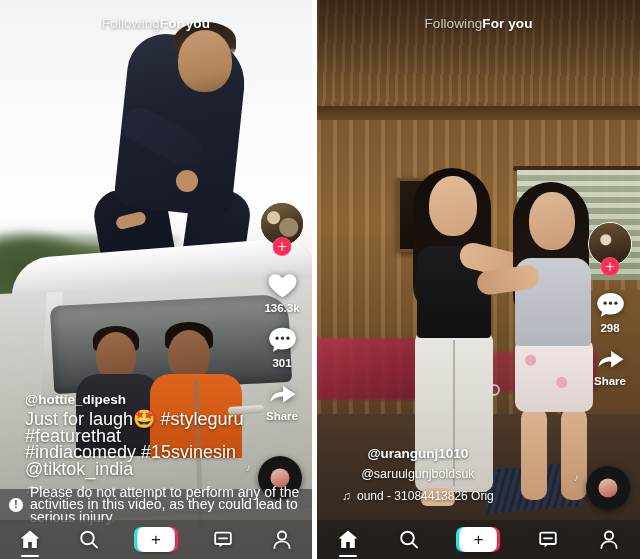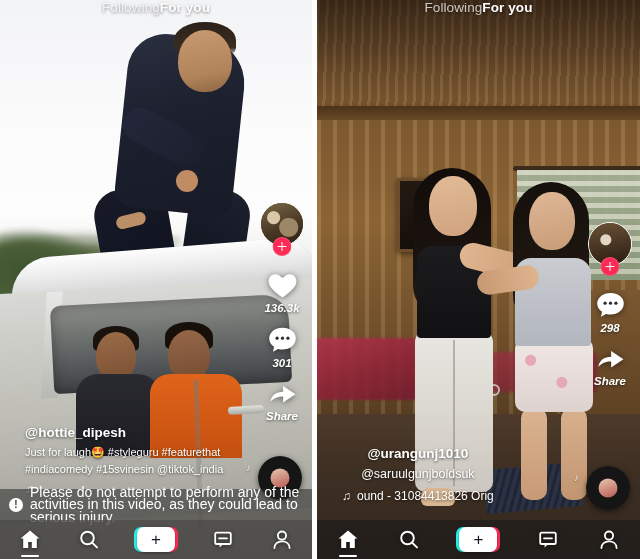--- a/index.html
+++ b/index.html
@@ -284,21 +284,21 @@
     background: linear-gradient(180deg, #dcb491, #c69a74); border-radius: 10px;
   }
   .g2-legR {
     position: absolute; left: 244px; top: 408px; width: 26px; height: 92px;
     background: linear-gradient(180deg, #d9b08d, #c29570); border-radius: 10px;
   }
 
   
   .header {
     position: absolute; top: 0; left: 0; right: 0; height: 46px;
-    display: flex; align-items: flex-start; justify-content: center; 
+    display: flex; align-items: center; justify-content: center; 
     z-index: 20;
   }
   .tab {
     font-size: 13.5px; letter-spacing: .1px;
     text-shadow: 0 1px 3px rgba(0,0,0,.45);
     cursor: pointer; white-space: nowrap;
   }
   .tab-inactive { color: rgba(255,255,255,.74); font-weight: 400; }
   .tab-active   { color: #ffffff; font-weight: 700; }
 
@@ -337,21 +337,21 @@
   }
   .follow-badge::before,
   .follow-badge::after {
     content: ""; position: absolute; background: #ffffff; border-radius: 1px;
   }
   .follow-badge::before { width: 9px; height: 1.8px; }
   .follow-badge::after  { width: 1.8px; height: 9px; }
 
   .rail-item {
     display: flex; flex-direction: column; align-items: center;
-    margin-bottom: 11px; cursor: pointer; font-style: italic;
+    margin-bottom: 11px; cursor: pointer;
   }
   .rail-icon { filter: drop-shadow(0 1px 3px rgba(0,0,0,.5)); display: block; }
   .rail-count {
     color: #ffffff; font-size: 11.5px; font-weight: 700; margin-top: 3px;
     text-shadow: 0 1px 3px rgba(0,0,0,.55); white-space: nowrap;
   }
 
   .disc-wrap {
     position: absolute; right: 10px; z-index: 25;
     width: 44px; height: 44px;
@@ -378,21 +378,21 @@
     position: absolute; left: 9px; z-index: 22; max-width: 246px; margin-left: 16px;
   }
   .caption-left  { bottom: 64px; }
   .caption-right { bottom: 56px; text-align: center; }
   .username {
     color: #ffffff; font-size: 13.5px; font-weight: 700;
     text-shadow: 0 1px 3px rgba(0,0,0,.6); margin-bottom: 4px;
     cursor: pointer;
   }
   .caption-line {
-    color: #ffffff; font-size: 11px; line-height: 16.5px;
+    color: #ffffff; font-size: 18px; line-height: 16.5px;
     text-shadow: 0 1px 3px rgba(0,0,0,.6);
   }
   .subhandle {
     color: #ffffff; font-size: 12.5px; line-height: 18px;
     text-shadow: 0 1px 3px rgba(0,0,0,.6); cursor: pointer;
   }
   .music-row {
     display: flex; align-items: center; gap: 6px; margin-top: 6px;
     color: #ffffff; font-size: 12px; white-space: nowrap; overflow: hidden;
     text-shadow: 0 1px 3px rgba(0,0,0,.6); max-width: 250px;

